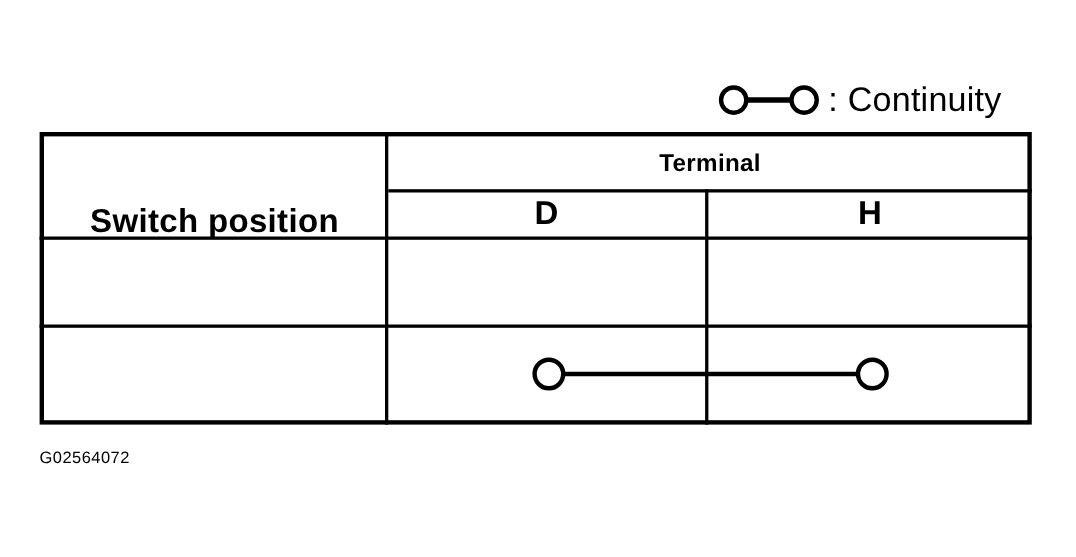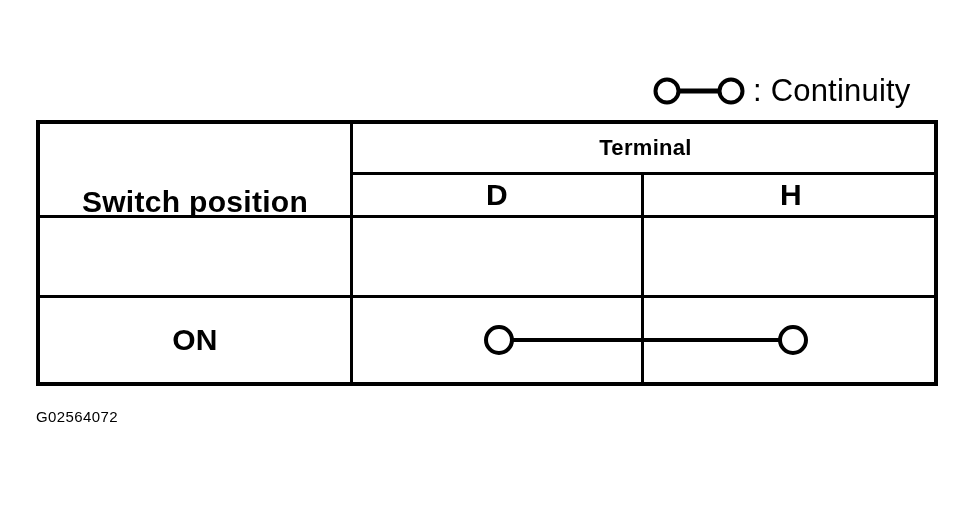--- a/index.html
+++ b/index.html
@@ -160,23 +160,20 @@
     <span class="cell-label">D</span>
   </div>
 
   <div class="cell" id="cell-h">
     <span class="cell-label">H</span>
   </div>
 
   <div class="cell" id="cell-row-off-d"></div>
   <div class="cell" id="cell-row-off-h"></div>
 
-  <div class="cell" id="cell-row-on-label">
-    <span class="cell-label">ON</span>
-  </div>
   <div class="cell" id="cell-row-on-marker">
     <svg class="continuity-marker" viewBox="0 0 330 40">
       <line x1="22" y1="20" x2="308" y2="20" stroke="#000000" stroke-width="4"></line>
       <circle cx="18" cy="20" r="13" fill="#ffffff" stroke="#000000" stroke-width="4"></circle>
       <circle cx="312" cy="20" r="13" fill="#ffffff" stroke="#000000" stroke-width="4"></circle>
     </svg>
   </div>
 
 </div>
 

